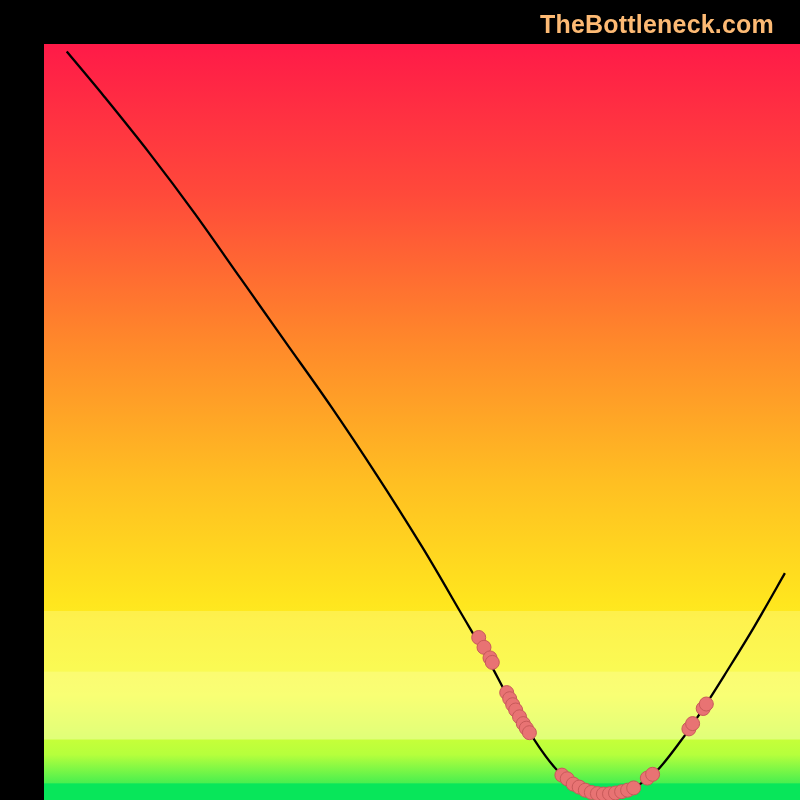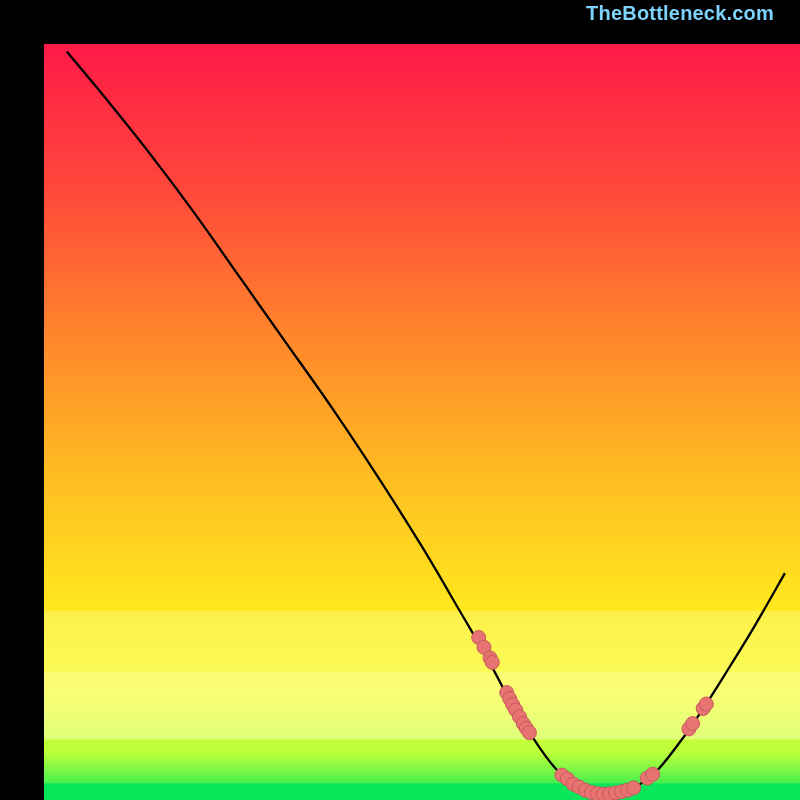--- a/index.html
+++ b/index.html
@@ -13,24 +13,24 @@
   .frame {
     position: absolute;
     left: 22px;
     top: 22px;
     width: 756px;
     height: 756px;
     background: #000;
   }
   .watermark {
     position: absolute;
-    top: 2px;
+    top: 10px;
     right: 26px;
-    color: #7dd3fc;
-    font-size: 20px;
+    color: #fdba74;
+    font-size: 25px;
     font-weight: 600;
     letter-spacing: 0.2px;
   }
   .plot {
     position: absolute;
     left: 22px;
     top: 22px;
     width: 756px;
     height: 756px;
   }

